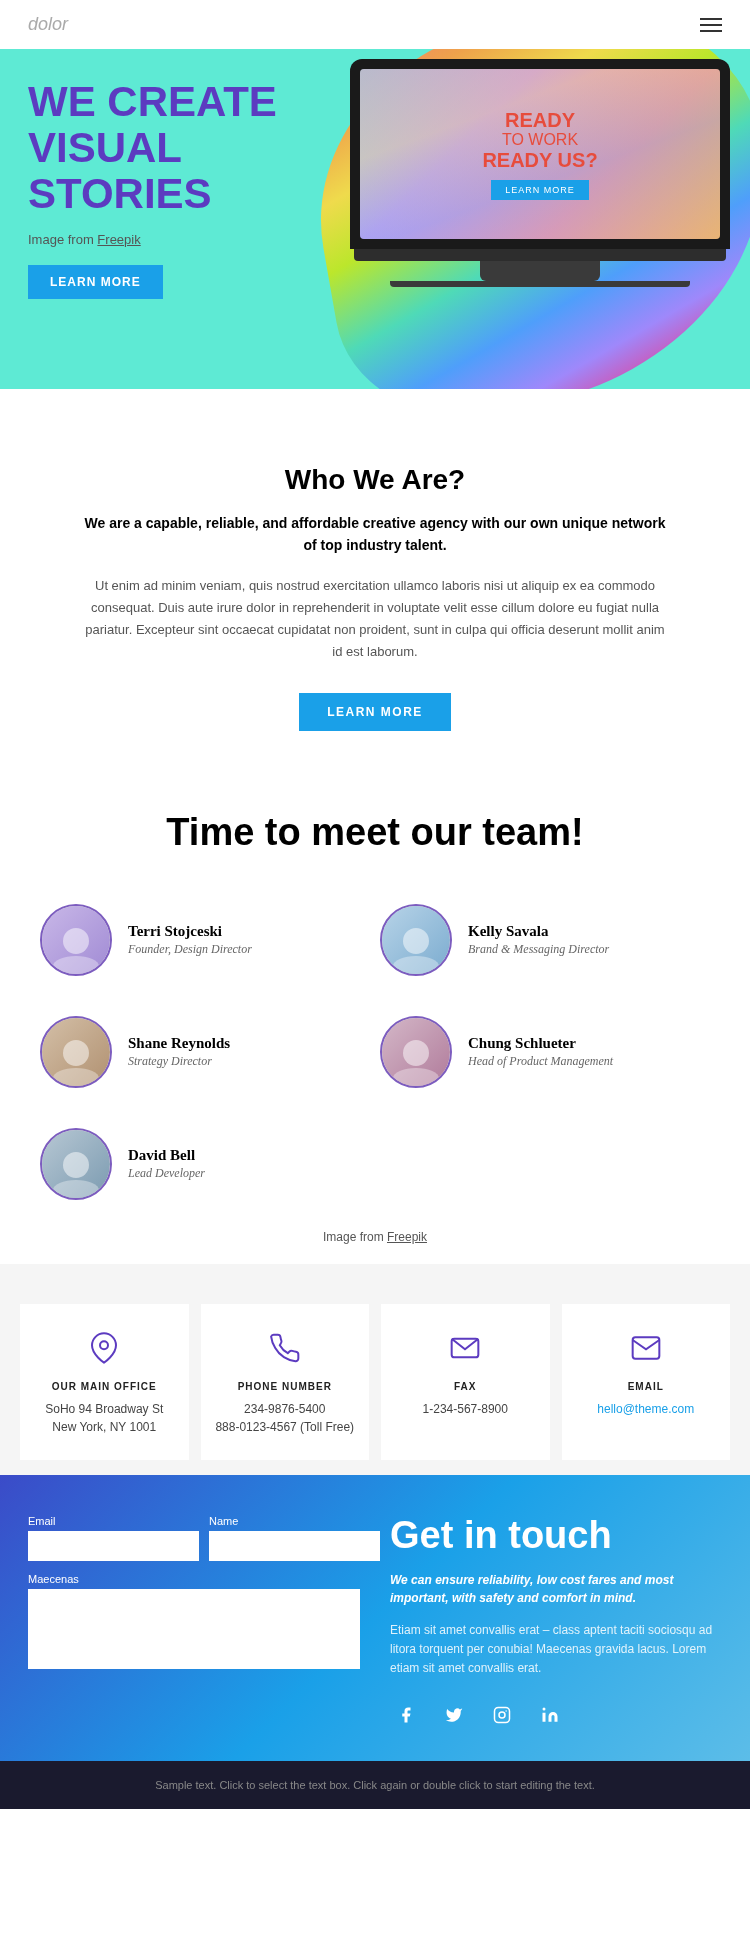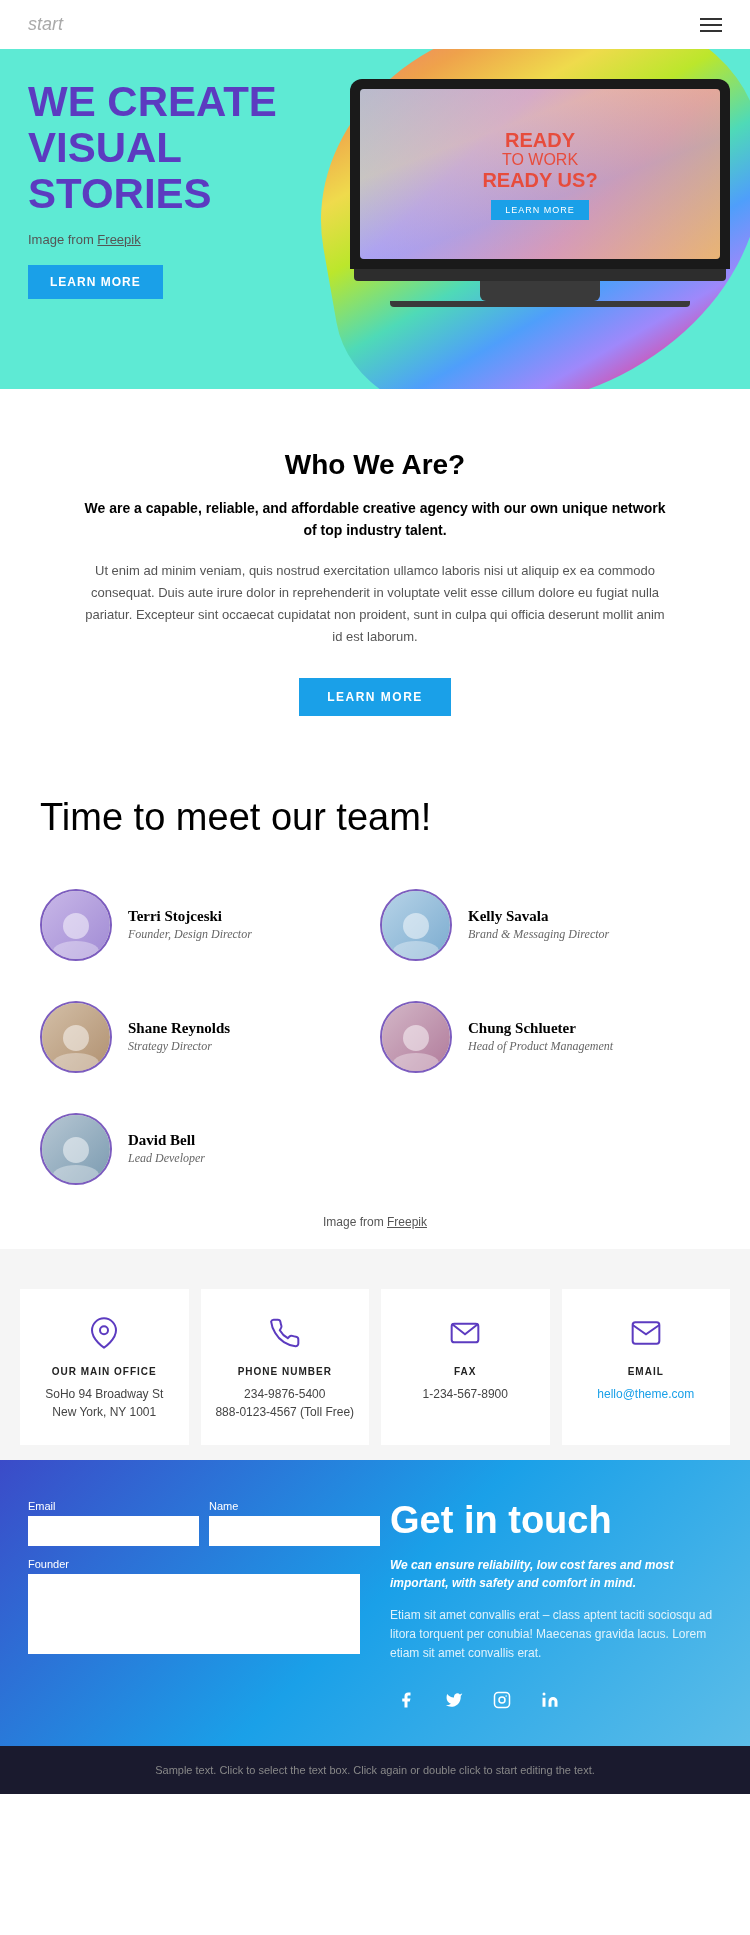--- a/index.html
+++ b/index.html
@@ -31,21 +31,20 @@
     }
     .laptop-container {
       position: absolute; right: 0; top: 30px; width: 420px;
     }
     .laptop {
       width: 380px; margin: auto;
     }
     .laptop-body {
       background: #1a1a1a; border-radius: 12px 12px 0 0; padding: 10px;
       position: relative;
-      margin-top: 20px;
     }
     .laptop-screen {
       background: linear-gradient(135deg, #a0d8ef, #c7a4f5, #f5a0a0, #f5c842);
       width: 100%; height: 170px; border-radius: 4px; position: relative;
       overflow: hidden; display: flex; align-items: center; justify-content: center;
     }
     .laptop-screen-overlay {
       position: absolute; top: 0; left: 0; right: 0; bottom: 0;
       background: linear-gradient(160deg, #ff6b6b44 0%, #ffd93d44 30%, #4d96ff44 60%, #c77dff44 100%);
     }
@@ -58,32 +57,32 @@
     .laptop-screen-btn {
       margin-top: 8px; background: #1aa0e8; color: #fff; border: none;
       padding: 5px 14px; font-size: 9px; cursor: pointer; letter-spacing: 1px;
     }
 
     
     .who-section {
       padding: 60px 80px 40px;
       text-align: center;
     }
-    .who-section h2 { font-size: 28px; font-weight: 700; margin-bottom: 16px; }
+    .who-section h2 { font-size: 28px; font-weight: 700; margin-bottom: 16px; margin-top: 15px; }
     .who-bold { font-weight: 700; font-size: 14px; margin-bottom: 18px; line-height: 1.6; }
     .who-body { font-size: 13px; color: #555; line-height: 1.7; margin-bottom: 30px; }
     .btn-learn-more {
       display: inline-block; background: #1aa0e8; color: #fff;
       padding: 12px 28px; font-size: 12px; font-weight: bold; letter-spacing: 1.5px;
       border: none; cursor: pointer; text-transform: uppercase;
     }
 
     
     .team-section { padding: 40px 40px 20px; }
-    .team-section h2 { font-size: 38px; font-weight: 400; text-align: left; margin-bottom: 40px; }
+    .team-section h2 { font-size: 38px; font-weight: 700; text-align: center; margin-bottom: 40px; }
     .team-grid { display: grid; grid-template-columns: 1fr 1fr; gap: 20px 10px; font-family: Liberation Serif, serif; }
     .team-member { display: flex; align-items: center; gap: 16px; padding: 10px 0; }
     .team-avatar {
       width: 72px; height: 72px; border-radius: 50%;
       border: 2px solid #7c5cbf; overflow: hidden; flex-shrink: 0;
       background: #ddd; display: flex; align-items: center; justify-content: center;
     }
     .team-info h4 { font-size: 15px; font-weight: 700; margin-bottom: 2px; }
     .team-info p { font-size: 12px; color: #666; font-style: italic; }
     .team-image-credit { text-align: center; font-size: 12px; color: #555; margin-top: 20px; }
@@ -143,21 +142,21 @@
       background: linear-gradient(160deg, #ff6b6b 0%, #ff9a3c 15%, #ffd93d 28%, #c6e619 40%, #4dd8b4 55%, #4d96ff 68%, #a67dff 80%, #f72585 92%, #ff6b6b 100%);
       border-radius: 50% 40% 60% 30%;
       transform: rotate(-10deg);
       opacity: 0.9;
     }
   </style>
 </head>
 <body>
 
 <header class="header">
-  <span class="logo-text">start</span>
+  <span class="logo-text">dolor</span>
   <div class="hamburger">
     <span></span>
       <span></span>
       <span></span>
   </div>
 </header>
 
 <section class="hero">
   <div class="hero-colorful-bg"></div>
   <div class="hero-text">
@@ -306,21 +305,21 @@
       <div class="form-group">
         <label>Email</label>
         <input type="email" style="">
       </div>
       <div class="form-group">
         <label>Name</label>
         <input type="text" style="">
       </div>
     </div>
     <div class="form-group">
-      <label>Founder</label>
+      <label>Maecenas</label>
       <textarea style=""></textarea>
     </div>
   </div>
 
   <div class="info-side">
     <h2>Get in touch</h2>
     <p class="tagline">We can ensure reliability, low cost fares and most important, with safety and comfort in mind.</p>
     <p class="body-text">Etiam sit amet convallis erat – class aptent taciti sociosqu ad litora torquent per conubia! Maecenas gravida lacus. Lorem etiam sit amet convallis erat.</p>
     <div class="social-icons">
       <div class="social-icon">

